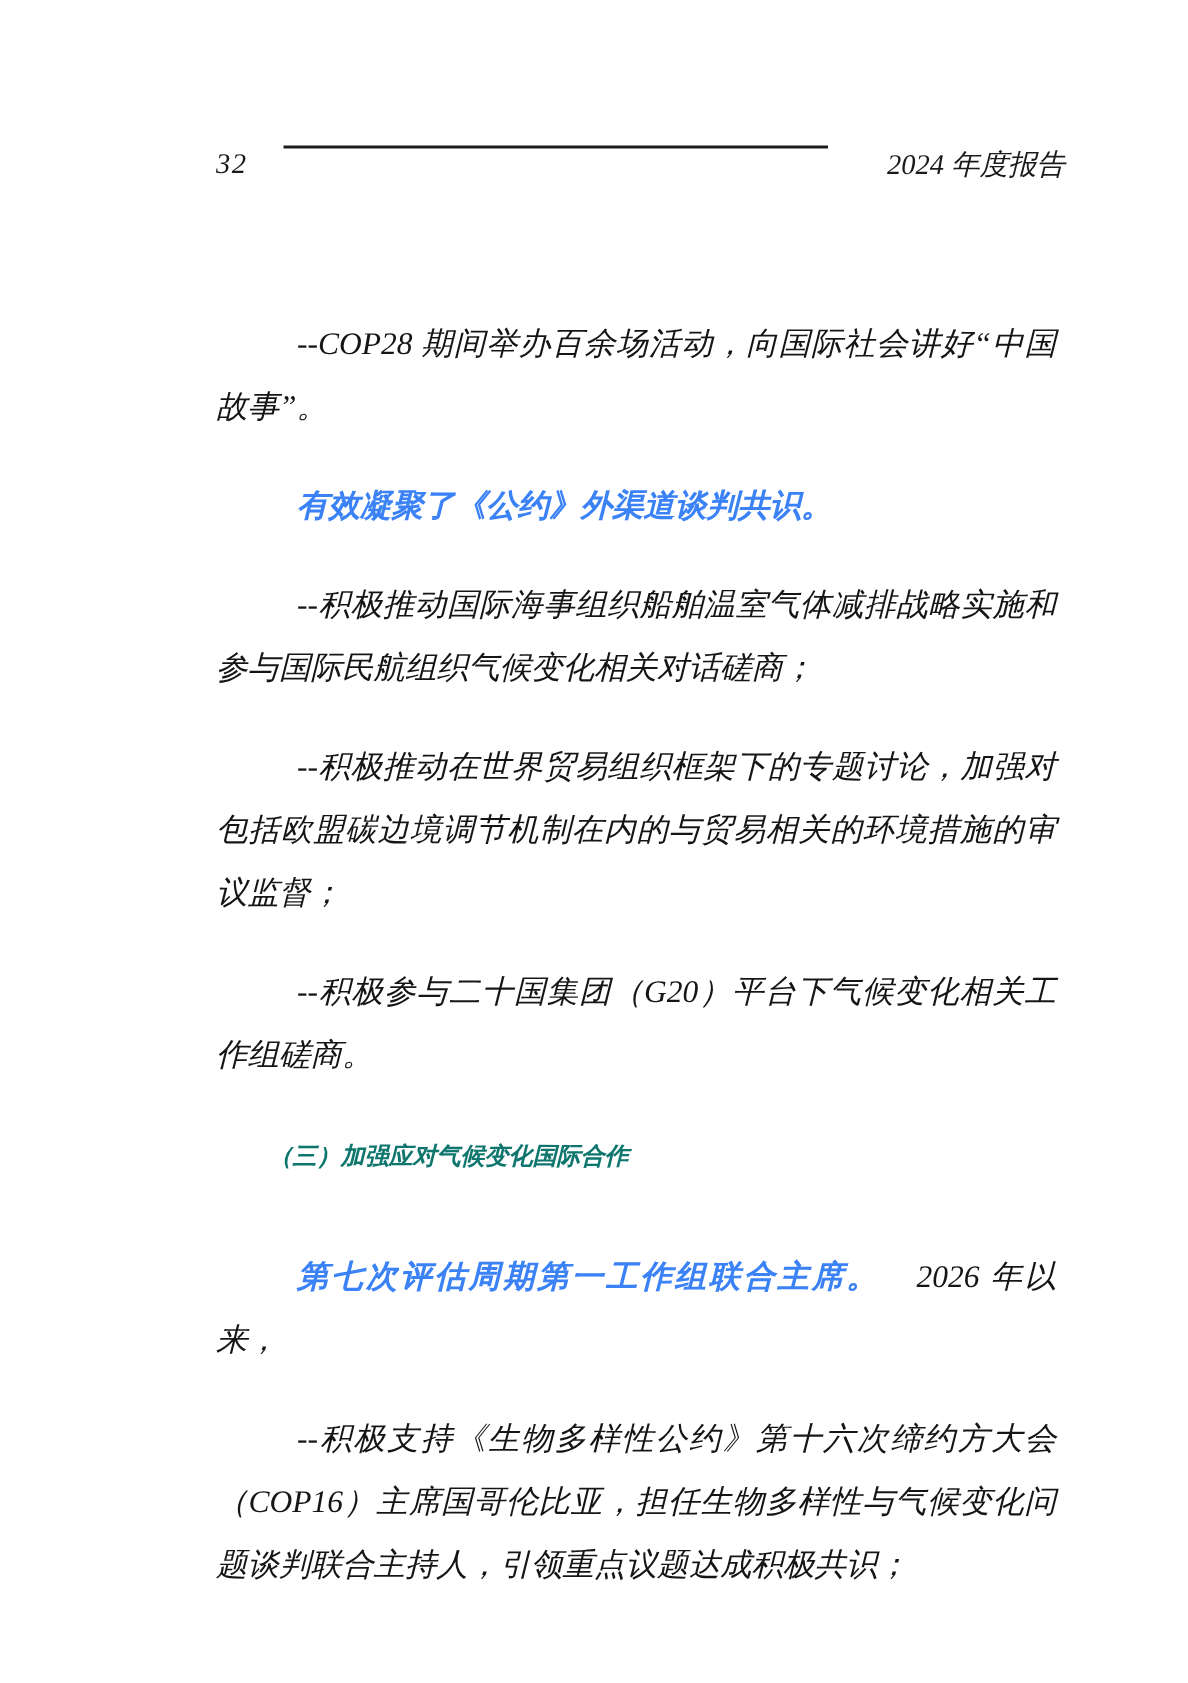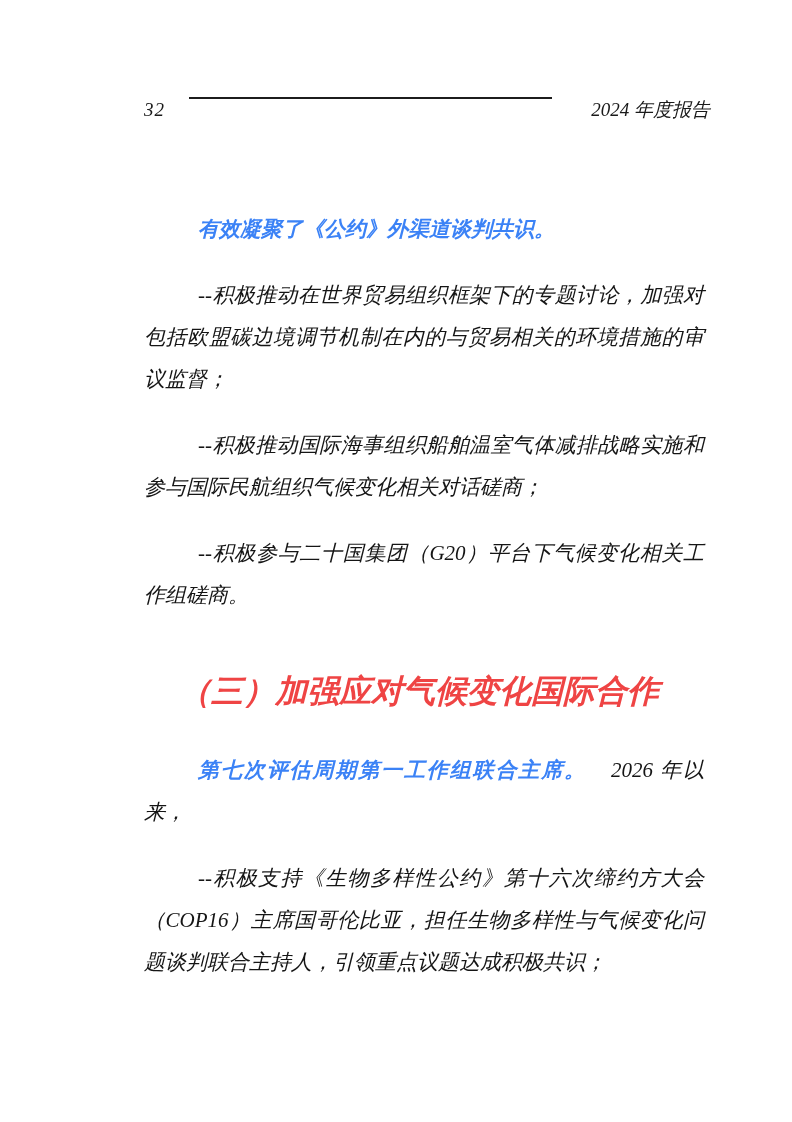--- a/index.html
+++ b/index.html
@@ -56,25 +56,25 @@
   }
   .body-para {
     text-indent: 42px;
   }
   .bold-run {
     font-weight: 700;
     color: #3b82f6;
   }
   .section-heading {
     font-family: "Liberation Sans", "DejaVu Sans", sans-serif;
-    font-size: 32px;
+    font-size: 16px;
     font-weight: 700;
-    color: #ef4444;
+    color: #0f766e;
     line-height: 30px;
-    margin-top: 36px;
+    margin-top: 9px;
     margin-bottom: 19px;
     text-indent: 35px;
     text-align: left;
   }
   .lead-para {
     margin-top: 18px;
   }
 </style>
 </head>
 <body>
@@ -83,27 +83,28 @@
 
   <header class="page-header">
     <span class="page-num">32</span>
     <span class="header-rule"></span>
     <span class="report-title">2024 年度报告</span>
   </header>
 
   <main class="content">
 
 
+    <p class="body-para"><span>--COP28 期间举办百余场活动，向国际社会讲好“中国故事”。</span></p>
 
     <p class="body-para"><span class="bold-run">有效凝聚了《公约》外渠道谈判共识。</span></p>
 
 
+    <p class="body-para"><span>--积极推动国际海事组织船舶温室气体减排战略实施和参与国际民航组织气候变化相关对话磋商；</span></p>
+
     <p class="body-para"><span>--积极推动在世界贸易组织框架下的专题讨论，加强对包括欧盟碳边境调节机制在内的与贸易相关的环境措施的审议监督；</span></p>
-
-    <p class="body-para"><span>--积极推动国际海事组织船舶温室气体减排战略实施和参与国际民航组织气候变化相关对话磋商；</span></p>
 
     <p class="body-para"><span>--积极参与二十国集团（G20）平台下气候变化相关工作组磋商。</span></p>
 
     <h3 class="section-heading">（三）加强应对气候变化国际合作</h3>
 
     <p class="body-para lead-para"><span class="bold-run">第七次评估周期第一工作组联合主席。</span><span>2026 年以来，</span></p>
 
     <p class="body-para"><span>--积极支持《生物多样性公约》第十六次缔约方大会（COP16）主席国哥伦比亚，担任生物多样性与气候变化问题谈判联合主持人，引领重点议题达成积极共识；</span></p>
 
   </main>

